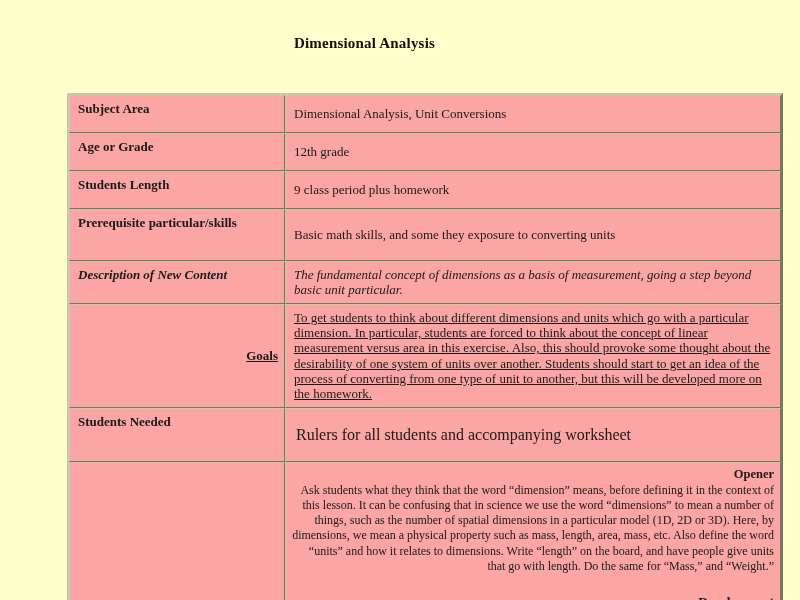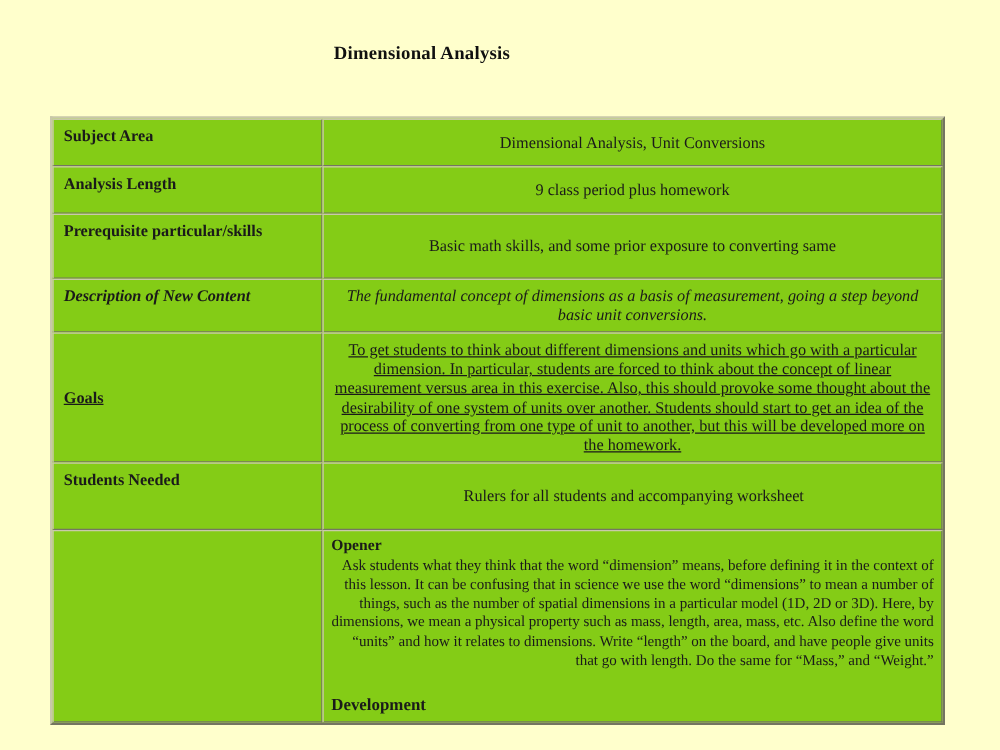--- a/index.html
+++ b/index.html
@@ -15,20 +15,21 @@
     font-family: "Liberation Serif", "DejaVu Serif", serif;
     color: #1a1a1a;
   }
 
   .page {
     position: relative;
     width: 675px;
     height: 600px;
     box-sizing: border-box;
     padding: 0;
+    margin-left: 27px;
   }
 
   .page-title {
     text-align: center;
     font-family: "Liberation Serif", "DejaVu Serif", serif;
     font-weight: bold;
     font-size: 15px;
     letter-spacing: 0.2px;
     margin: 0;
     padding-top: 35px;
@@ -42,73 +43,74 @@
     width: 716px;
     border-collapse: separate;
     border-spacing: 0;
     border: 2px outset #c8c8a8;
     background: #ffffcc;
     table-layout: fixed;
   }
 
   .lesson-table td {
     border: 1px outset #c9c9aa;
-    background: #84cc16;
+    background: #fca5a5;
     padding: 4px 6px;
     font-size: 13px;
     line-height: 1.18;
     vertical-align: top;
   }
 
   td.label-cell {
     width: 200px;
     font-weight: bold;
     font-size: 13px;
     vertical-align: top;
     padding: 5px 6px 5px 8px;
     line-height: 1.2;
   }
   td.label-cell.mid {
     vertical-align: middle;
+    text-align: right;
   }
 
   td.value-cell {
     vertical-align: middle;
     padding: 5px 8px;
-    text-align: center;
   }
   td.value-cell.top {
     vertical-align: top;
   }
 
   
   tr.r-subject td   { height: 26px; }
   tr.r-age td       { height: 26px; }
   tr.r-length td    { height: 26px; }
   tr.r-prereq td    { height: 40px; }
   tr.r-desc td      { height: 30px; font-style: italic; }
   tr.r-goals td     { height: 92px; text-decoration: underline; }
   tr.r-materials td { height: 42px; }
 
   .small-note {
-    font-size: 13px;
+    font-size: 16px;
     line-height: 1.2;
     padding-left: 2px;
   }
 
   .body-cell {
     vertical-align: top;
     padding: 6px 8px 8px 6px;
   }
 
   .sec-heading {
     font-weight: bold;
     font-size: 12.5px;
     margin: 0 0 1px 0;
     line-height: 1.2;
+    text-align: right;
   }
   .sec-heading.large {
     font-size: 13.5px;
     margin-top: 11px;
   }
   .sec-body {
     font-size: 12px;
     line-height: 1.27;
     margin: 0;
     text-align: right;
@@ -125,34 +127,38 @@
   <h1 class="page-title">Dimensional Analysis</h1>
 
   <table class="lesson-table">
     <tbody>
 
       <tr class="r-subject">
         <td class="label-cell">Subject Area</td>
         <td class="value-cell">Dimensional Analysis, Unit Conversions</td>
       </tr>
 
+      <tr class="r-age">
+        <td class="label-cell">Age or Grade</td>
+        <td class="value-cell">12th grade</td>
+      </tr>
 
       <tr class="r-length">
-        <td class="label-cell">Analysis Length</td>
+        <td class="label-cell">Students Length</td>
         <td class="value-cell">9 class period plus homework</td>
       </tr>
 
       <tr class="r-prereq">
         <td class="label-cell">Prerequisite particular/skills</td>
-        <td class="value-cell">Basic math skills, and some prior exposure to converting same</td>
+        <td class="value-cell">Basic math skills, and some they exposure to converting units</td>
       </tr>
 
       <tr class="r-desc">
         <td class="label-cell">Description of New Content</td>
-        <td class="value-cell top">The fundamental concept of dimensions as a basis of measurement, going a step beyond basic unit conversions.</td>
+        <td class="value-cell top">The fundamental concept of dimensions as a basis of measurement, going a step beyond basic unit particular.</td>
       </tr>
 
       <tr class="r-goals">
         <td class="label-cell mid">Goals</td>
         <td class="value-cell top">To get students to think about different dimensions and units which go with a particular dimension. In particular, students are forced to think about the concept of linear measurement versus area in this exercise. Also, this should provoke some thought about the desirability of one system of units over another. Students should start to get an idea of the process of converting from one type of unit to another, but this will be developed more on the homework.</td>
       </tr>
 
       <tr class="r-materials">
         <td class="label-cell">Students Needed</td>
         <td class="value-cell">

